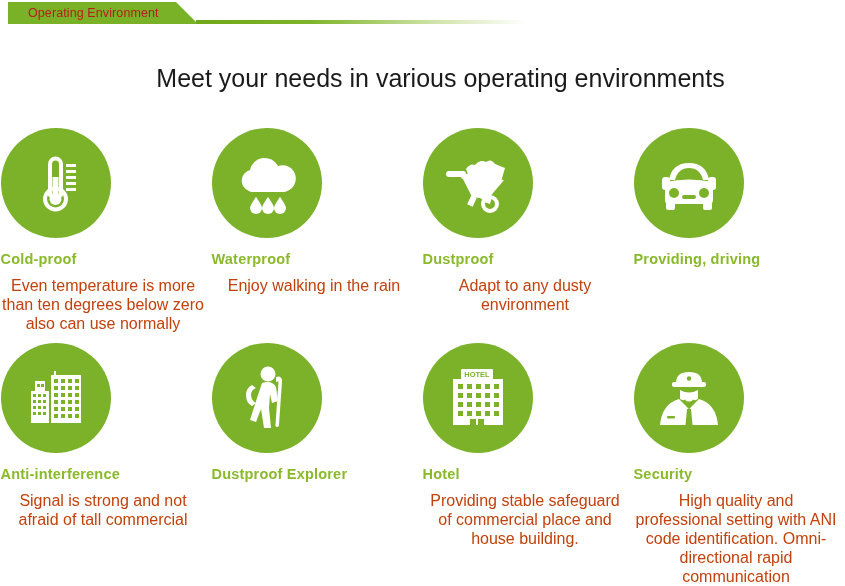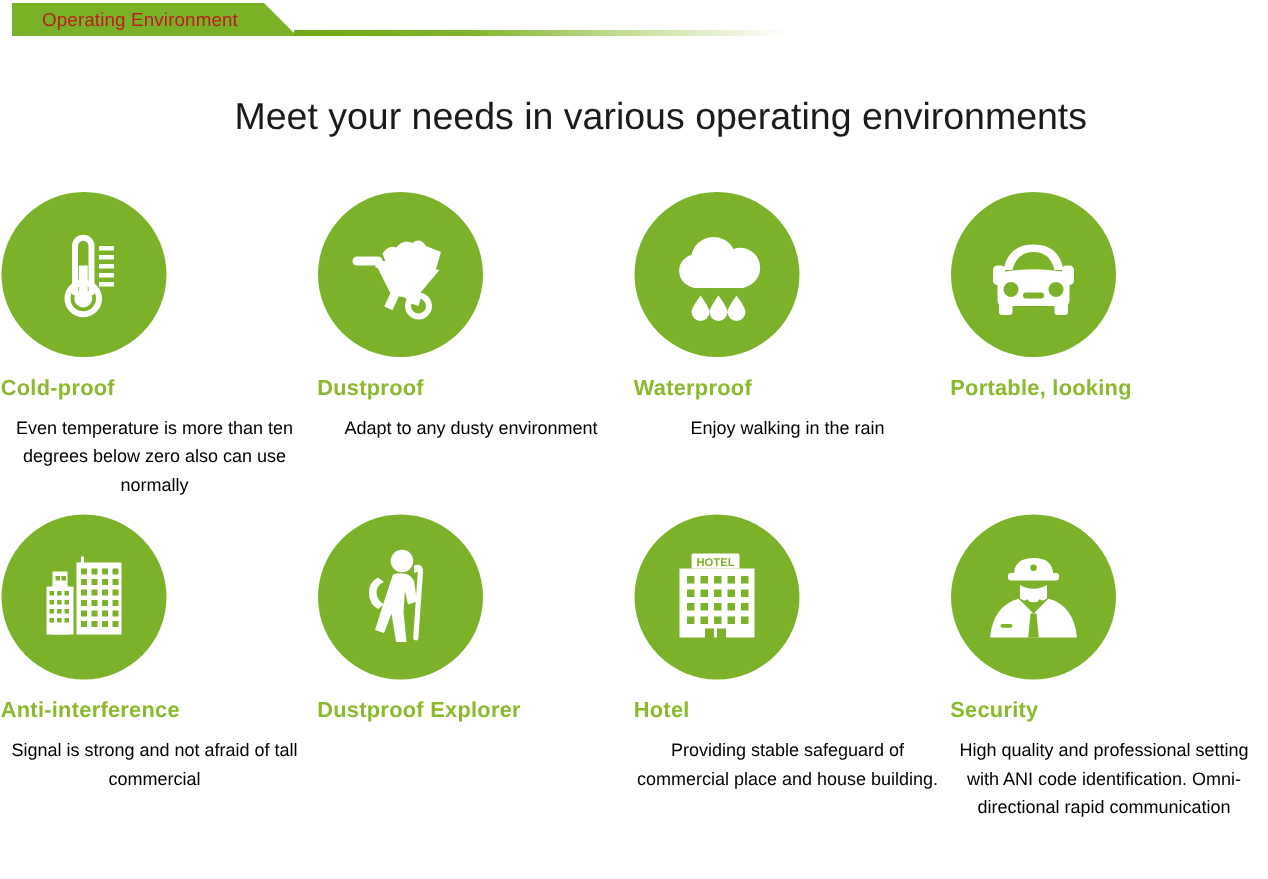--- a/index.html
+++ b/index.html
@@ -98,23 +98,23 @@
   .feat-label {
     margin-top: 13px;
     font-size: 14.5px;
     font-weight: bold;
     color: #8ab92c;
     text-align: center;
     letter-spacing: 0.2px;
   }
   .feat-desc {
     margin-top: 9px;
-    font-size: 12px;
+    font-size: 16px;
     line-height: 19px;
-    color: #000000;
+    color: #c2410c;
     text-align: center;
     width: 205px;
     font-family: "Liberation Sans", sans-serif;
   }
 </style>
 </head>
 <body>
 
 <div class="banner-wrap">
   <div class="banner-tab"></div>
@@ -141,20 +141,38 @@
             <rect x="46" y="23" width="10" height="3"></rect>
             <rect x="46" y="29" width="10" height="3"></rect>
             <rect x="46" y="35" width="10" height="3"></rect>
             <rect x="46" y="41" width="10" height="3"></rect>
           </g>
         </svg>
       </span>
     </div>
     <div class="feat-label">Cold-proof</div>
     <div class="feat-desc">Even temperature is more than ten degrees below zero also can use normally</div>
+  </div>
+
+  <div class="cell">
+    <div class="circle">
+      <span>
+        <svg width="76" height="68" viewBox="0 0 76 68" aria-hidden="true">
+          <g fill="#ffffff">
+            <path d="M20 42 a11 11 0 0 1 1-21 a15 15 0 0 1 28-4 a12 12 0 0 1 9 25 z"></path>
+            <rect x="19" y="34" width="40" height="9" rx="4"></rect>
+            <path d="M27 48 c0 0 -6 8 -6 11 a6 6 0 0 0 12 0 c0 -3 -6 -11 -6 -11z"></path>
+            <path d="M39 48 c0 0 -6 8 -6 11 a6 6 0 0 0 12 0 c0 -3 -6 -11 -6 -11z"></path>
+            <path d="M51 48 c0 0 -6 8 -6 11 a6 6 0 0 0 12 0 c0 -3 -6 -11 -6 -11z"></path>
+          </g>
+        </svg>
+      </span>
+    </div>
+    <div class="feat-label">Waterproof</div>
+    <div class="feat-desc">Enjoy walking in the rain</div>
   </div>
 
   <div class="cell">
     <div class="circle">
       <span>
         <svg width="76" height="70" viewBox="0 0 76 70" aria-hidden="true">
           <g fill="#ffffff">
             <path d="M26 21 q4-6 9-4 q5-6 11-3 q5-4 9 2 l10 4 l-5 17 l-30 -5 z"></path>
             <path d="M20 25 l44 7 l-16 19 l-16 -2 z"></path>
             <rect x="6" y="23" width="20" height="6" rx="3"></rect>
@@ -169,54 +187,36 @@
         </svg>
       </span>
     </div>
     <div class="feat-label">Dustproof</div>
     <div class="feat-desc">Adapt to any dusty environment</div>
   </div>
 
   <div class="cell">
     <div class="circle">
       <span>
-        <svg width="76" height="68" viewBox="0 0 76 68" aria-hidden="true">
-          <g fill="#ffffff">
-            <path d="M20 42 a11 11 0 0 1 1-21 a15 15 0 0 1 28-4 a12 12 0 0 1 9 25 z"></path>
-            <rect x="19" y="34" width="40" height="9" rx="4"></rect>
-            <path d="M27 48 c0 0 -6 8 -6 11 a6 6 0 0 0 12 0 c0 -3 -6 -11 -6 -11z"></path>
-            <path d="M39 48 c0 0 -6 8 -6 11 a6 6 0 0 0 12 0 c0 -3 -6 -11 -6 -11z"></path>
-            <path d="M51 48 c0 0 -6 8 -6 11 a6 6 0 0 0 12 0 c0 -3 -6 -11 -6 -11z"></path>
-          </g>
-        </svg>
-      </span>
-    </div>
-    <div class="feat-label">Waterproof</div>
-    <div class="feat-desc">Enjoy walking in the rain</div>
-  </div>
-
-  <div class="cell">
-    <div class="circle">
-      <span>
         <svg width="76" height="66" viewBox="0 0 76 66" aria-hidden="true">
           <g fill="#ffffff">
             <path d="M18 30 q3 -17 20 -17 q17 0 20 17 l-6 0 q-3 -12 -14 -12 q-11 0 -14 12 z"></path>
             <path d="M14 32 q24 -5 48 0 l0 18 q0 4 -4 4 l-40 0 q-4 0 -4 -4 z"></path>
             <rect x="11" y="27" width="8" height="13" rx="3"></rect>
             <rect x="57" y="27" width="8" height="13" rx="3"></rect>
             <rect x="15" y="52" width="9" height="8" rx="2"></rect>
             <rect x="52" y="52" width="9" height="8" rx="2"></rect>
           </g>
           <circle cx="23" cy="43" r="5" fill="#7cb22a"></circle>
           <circle cx="53" cy="43" r="5" fill="#7cb22a"></circle>
           <rect x="31" y="45" width="14" height="4" rx="2" fill="#7cb22a"></rect>
         </svg>
       </span>
     </div>
-    <div class="feat-label">Portable, looking</div>
+    <div class="feat-label">Providing, driving</div>
   </div>
 
   <div class="cell">
     <div class="circle">
       <span>
         <svg width="70" height="70" viewBox="0 0 70 70" aria-hidden="true">
           <g fill="#ffffff">
             <rect x="33" y="8" width="2" height="8"></rect>
             <path d="M14 18 l10 0 l0 42 l-10 0 z"></path>
             <path d="M10 28 l18 0 l0 32 l-18 0 z"></path>

